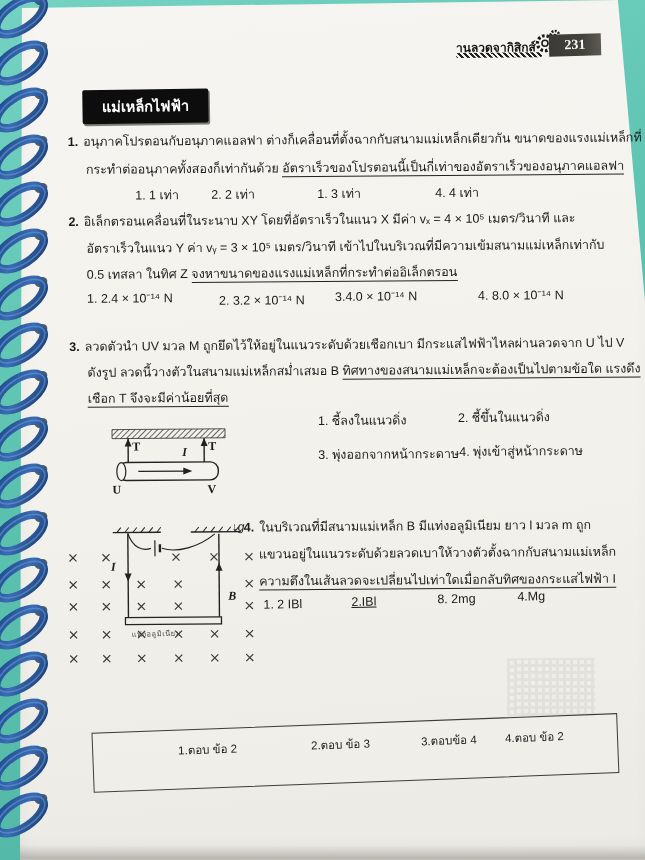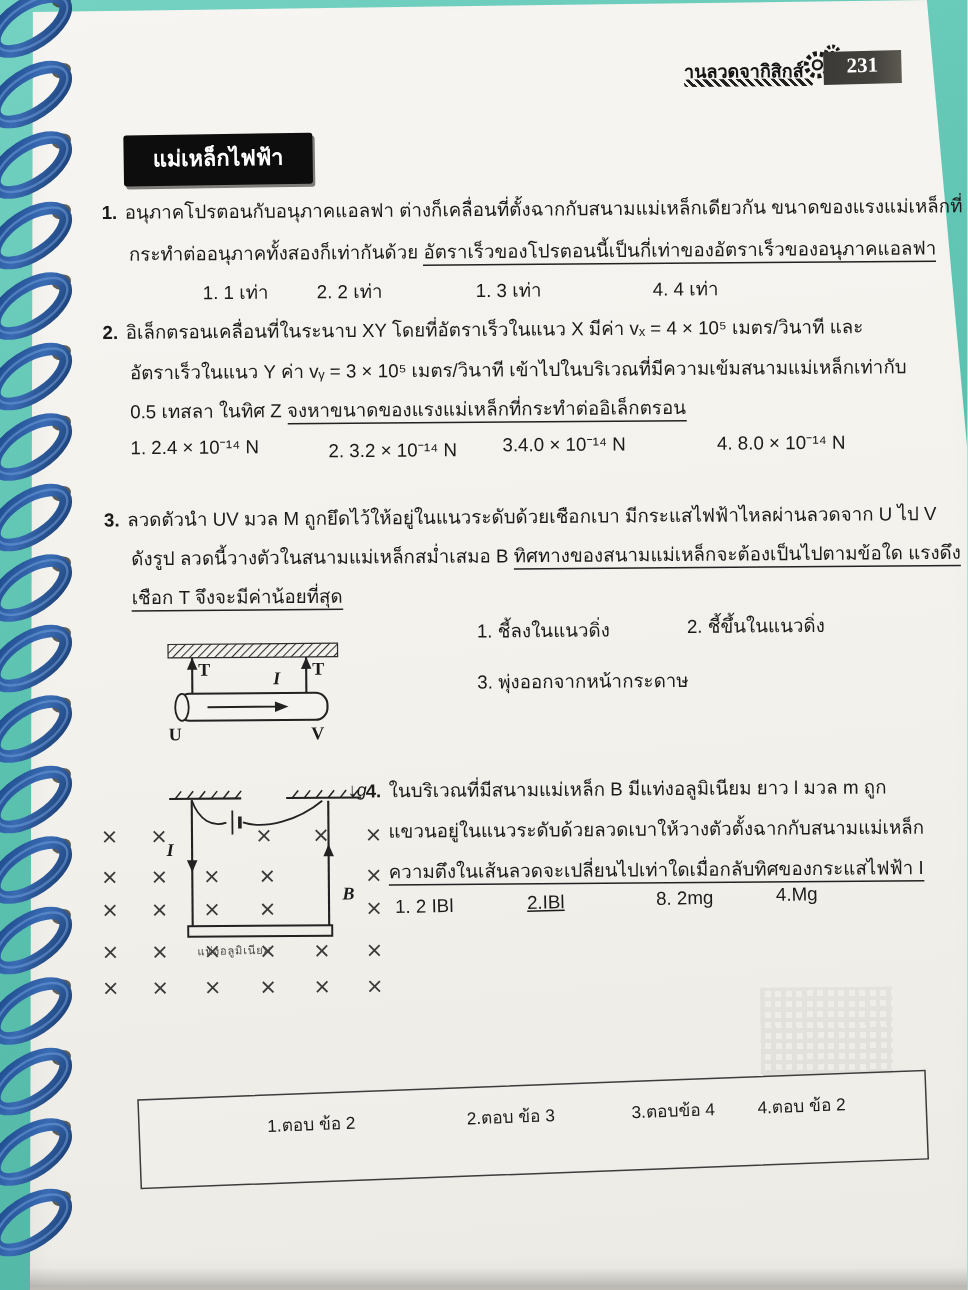--- a/index.html
+++ b/index.html
@@ -99,20 +99,21 @@
   </div>
   <div class="abs qline" style="left:88px;top:361px;">
     <span>ดังรูป ลวดนี้วางตัวในสนามแม่เหล็กสม่ำเสมอ B </span><span class="ul">ทิศทางของสนามแม่เหล็กจะต้องเป็นไปตามข้อใด แรงดึง</span>
   </div>
   <div class="abs qline" style="left:88px;top:387px;">
     <span class="ul">เชือก T จึงจะมีค่าน้อยที่สุด</span>
   </div>
   <span class="abs choice" style="left:318px;top:411px;">1.  ชี้ลงในแนวดิ่ง</span>
   <span class="abs choice" style="left:458px;top:409px;">2.  ชี้ขึ้นในแนวดิ่ง</span>
   <span class="abs choice" style="left:318px;top:445px;">3.  พุ่งออกจากหน้ากระดาษ</span>
+  <span class="abs choice" style="left:459px;top:443px;">4.  พุ่งเข้าสู่หน้ากระดาษ</span>
 
   <svg style="left:80px;top:426px;" width="165" height="75">
     <defs>
       <pattern id="hatch" width="4" height="4" patternUnits="userSpaceOnUse" patternTransform="rotate(45)">
         <line x1="0" y1="0" x2="0" y2="4" stroke="#2c2c2c" stroke-width="1.4"></line>
       </pattern>
     </defs>
     <rect x="32" y="2" width="113" height="9" fill="url(#hatch)" stroke="#2c2c2c" stroke-width="0.8"></rect>
     <line x1="48" y1="11" x2="48" y2="36" stroke="#222" stroke-width="1.4"></line>
     <polygon points="48,11 44.5,19 51.5,19" fill="#222"></polygon>

